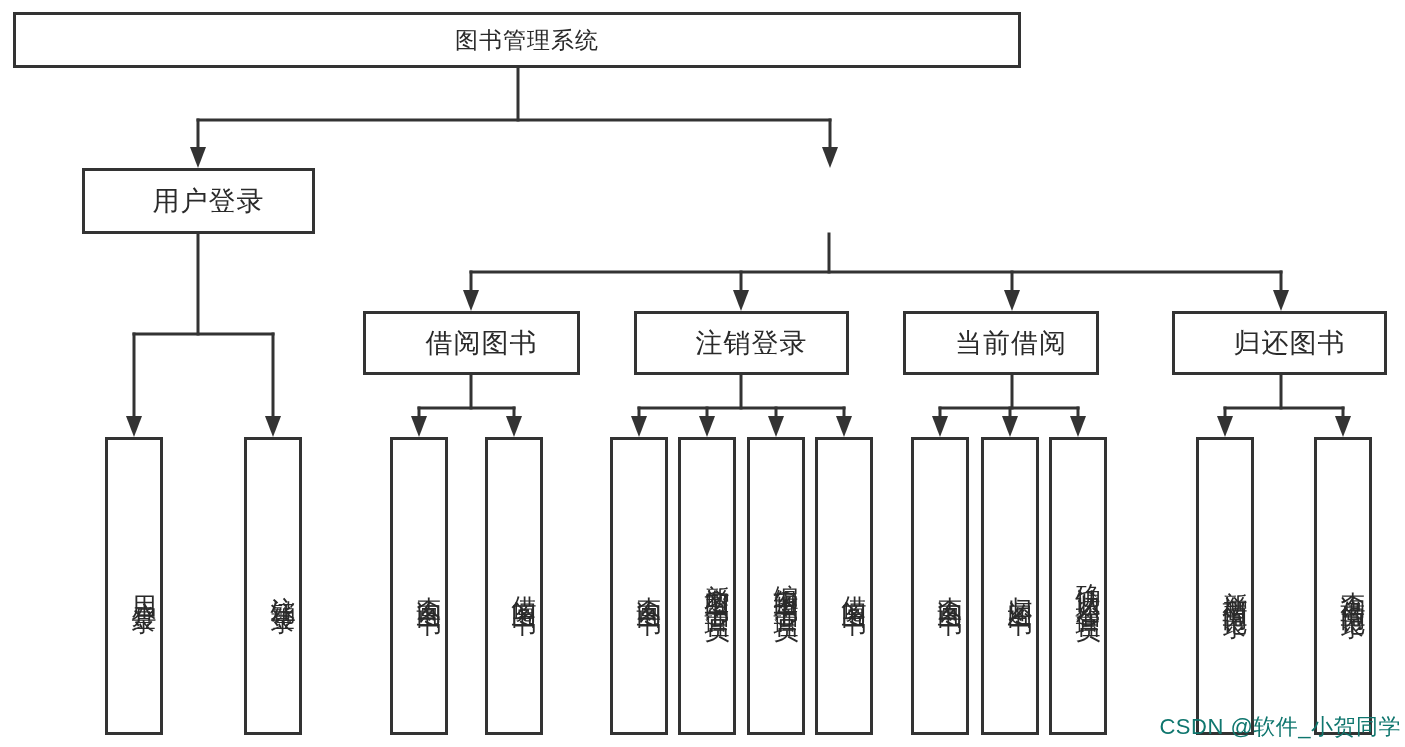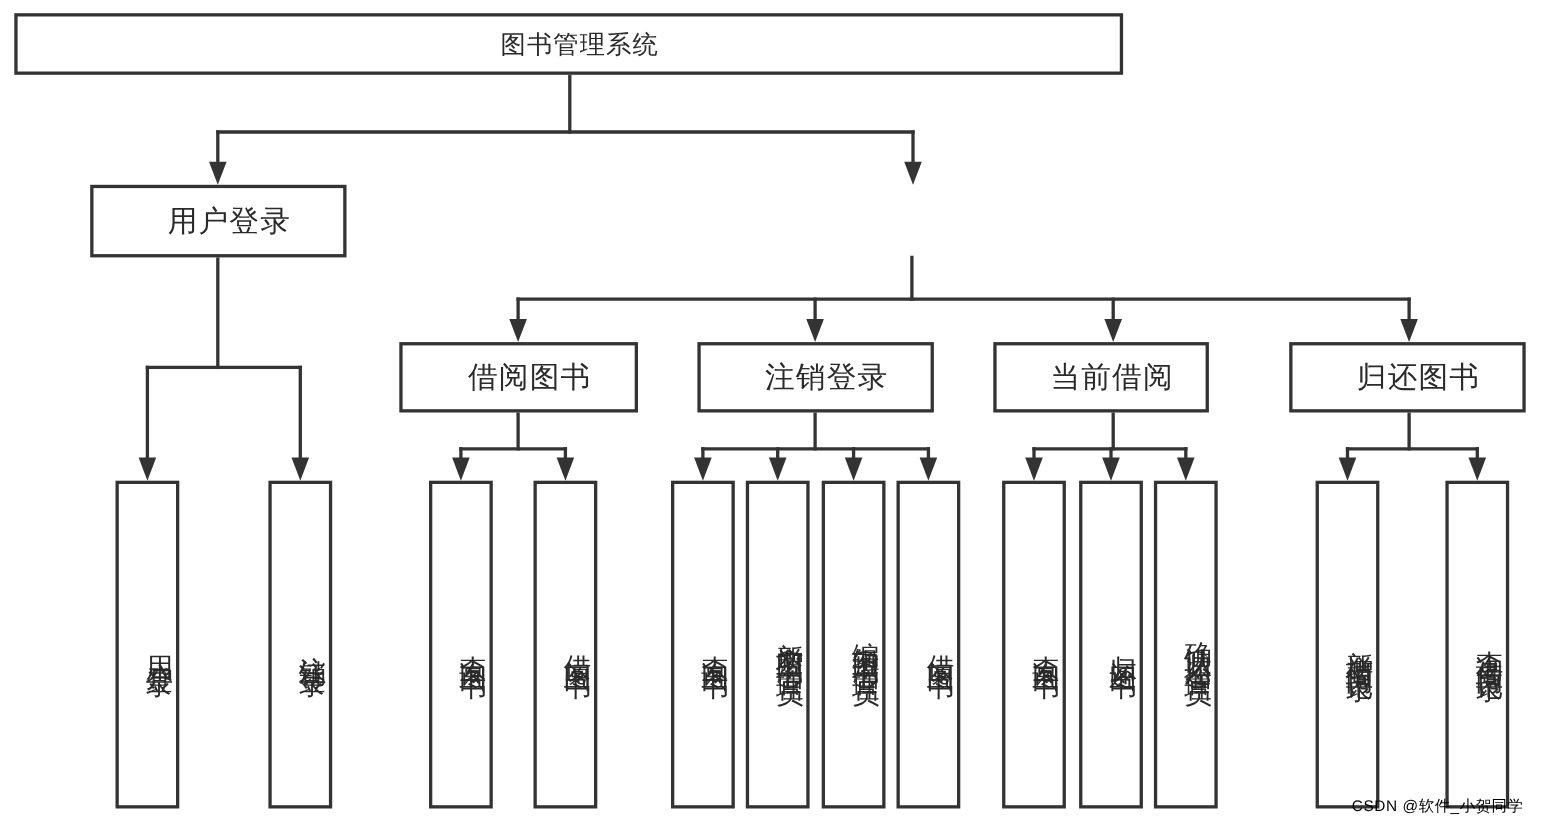--- a/index.html
+++ b/index.html
@@ -15,22 +15,22 @@
     padding-left:20px;
   }
   .hlabel{font-size:27px;letter-spacing:1px;white-space:nowrap;}
   .root-box .hlabel{font-size:23px;}
   .leaf{width:58px;height:298px;top:437px;}
   .vlabel{
     writing-mode:vertical-rl;text-orientation:mixed;
     font-size:25px;line-height:1;letter-spacing:5px;white-space:nowrap;
   }
   .watermark{
-    position:absolute;right:20px;bottom:5px;z-index:6;
-    font-size:14px;letter-spacing:0.5px;color:#000000;white-space:nowrap;
+    position:absolute;right:4px;bottom:5px;z-index:6;
+    font-size:22px;letter-spacing:0.5px;color:#0f766e;white-space:nowrap;
   }
 </style>
 </head>
 <body>
 
 <div class="canvas">
 
   <svg class="connectors" width="1405" height="747" viewBox="0 0 1405 747" aria-hidden="true">
     <g stroke="#333333" stroke-width="3" fill="none" stroke-linecap="square">
 

